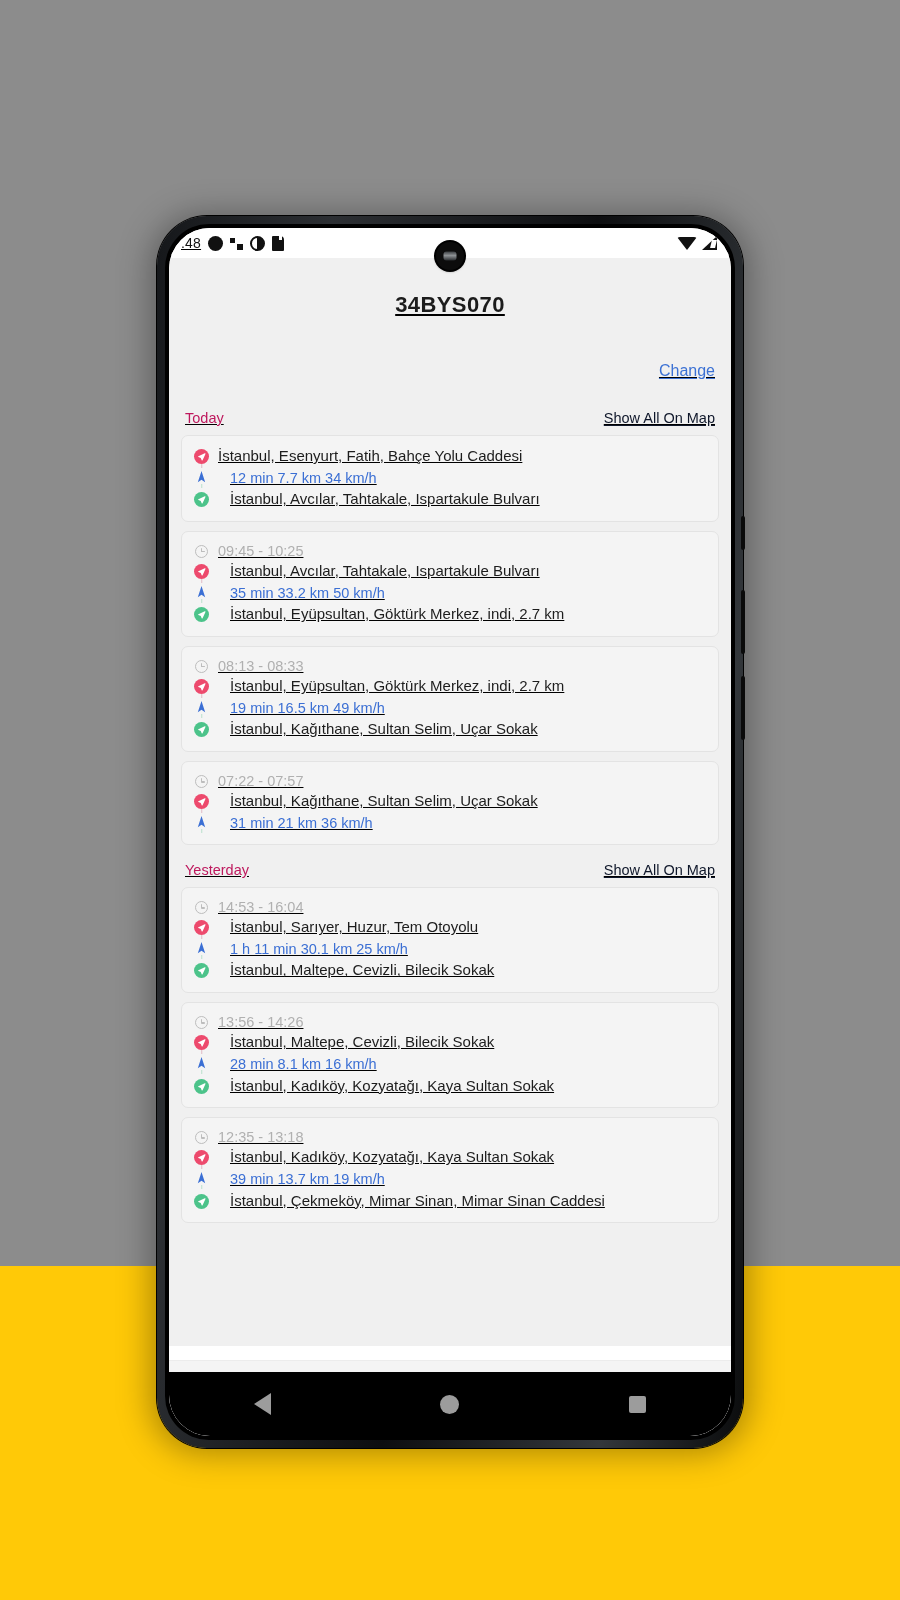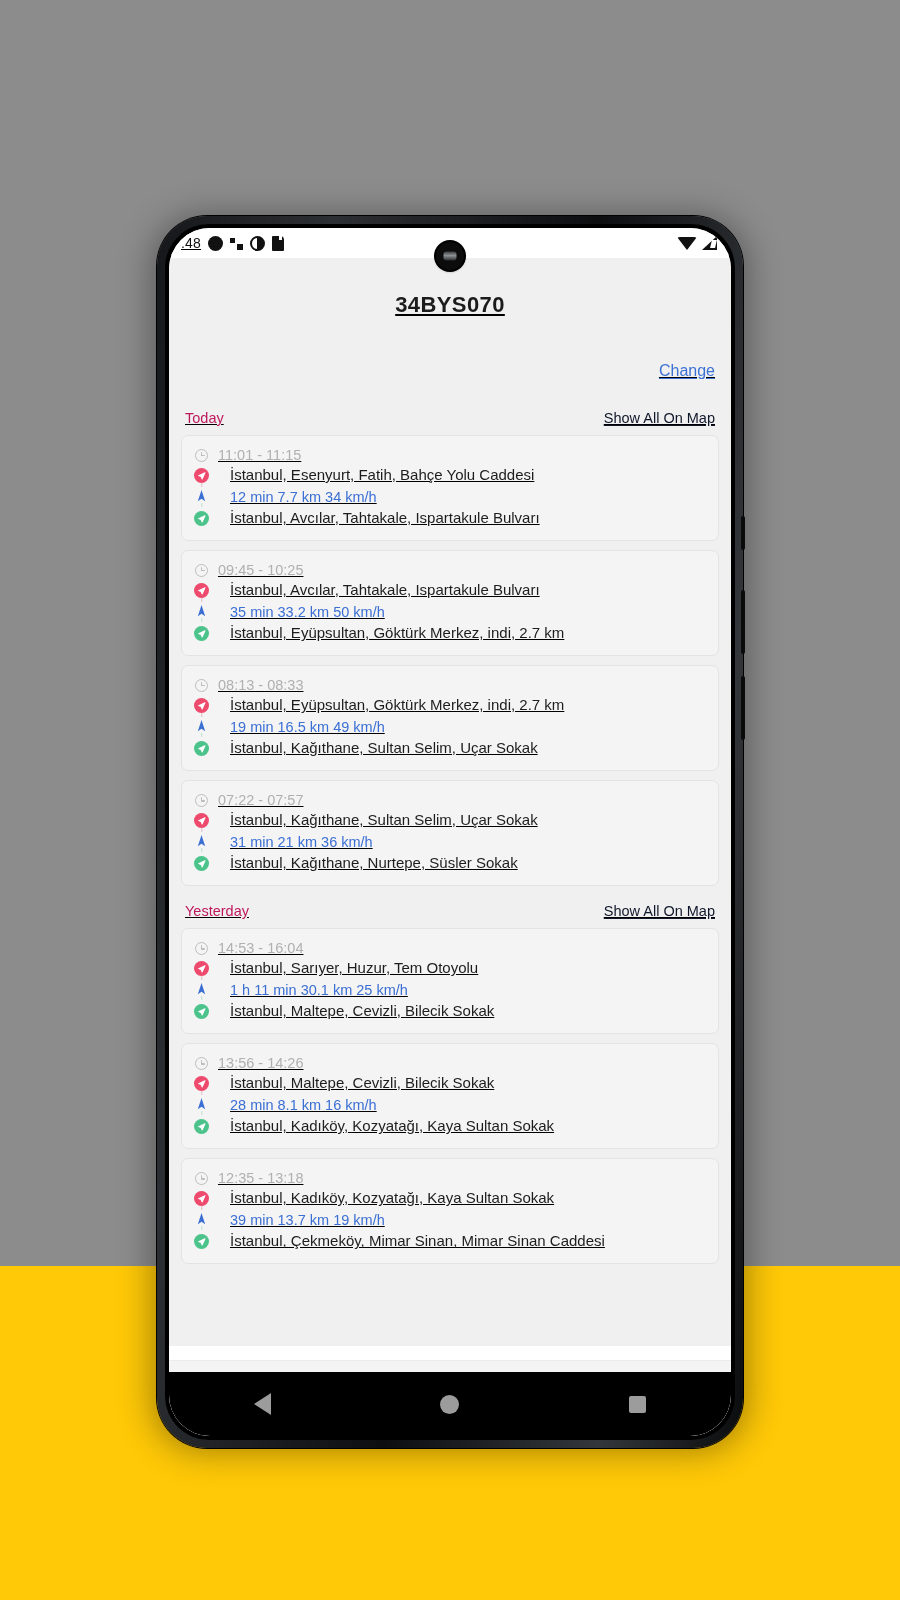--- a/index.html
+++ b/index.html
@@ -279,26 +279,20 @@
           <span class="link">Change</span>
         </div>
       </div>
 
       <div class="content" id="list">
           <div class="section-head">
             <span class="section-title">Today</span>
             <span class="section-link">Show All On Map</span>
           </div>
           <div class="card">
-            <div class="row time-row">
-              <span class="gcol">
-                <span class="clock"></span>
-              </span>
-              <span class="time-txt">11:01 - 11:15</span>
-            </div>
             <div class="row">
               <span class="gcol">
                 <span class="pin start">
                   <svg width="9" height="9" viewBox="0 0 10 10">
                     <path d="M8.6 1.4 1.6 4.6c-.5.2-.5.8 0 1l2.6 1 1 2.6c.2.5.8.5 1 0l3.2-7c.2-.5-.3-1-.8-.8z" fill="#fff"></path>
                   </svg>
                   <span class="connector"></span>
                 </span>
               </span>
               <span class="addr">İstanbul, Esenyurt, Fatih, Bahçe Yolu Caddesi</span>
@@ -418,30 +412,20 @@
               <span class="addr">İstanbul, Kağıthane, Sultan Selim, Uçar Sokak</span>
             </div>
             <div class="row">
               <span class="gcol arrow-up">
                 <svg width="11" height="14" viewBox="0 0 12 16">
                   <path d="M6 1 10.2 14 6 11.2 1.8 14z" fill="#3b6fd4"></path>
                 </svg>
                 <span class="connector grn"></span>
               </span>
               <span class="stats">31 min 21 km 36 km/h</span>
-            </div>
-            <div class="row">
-              <span class="gcol">
-                <span class="pin end">
-                  <svg width="9" height="9" viewBox="0 0 10 10">
-                    <path d="M8.6 1.4 1.6 4.6c-.5.2-.5.8 0 1l2.6 1 1 2.6c.2.5.8.5 1 0l3.2-7c.2-.5-.3-1-.8-.8z" fill="#fff"></path>
-                  </svg>
-                </span>
-              </span>
-              <span class="addr">İstanbul, Kağıthane, Nurtepe, Süsler Sokak</span>
             </div>
           </div>
           <div class="section-head">
             <span class="section-title">Yesterday</span>
             <span class="section-link">Show All On Map</span>
           </div>
           <div class="card">
             <div class="row time-row">
               <span class="gcol">
                 <span class="clock"></span>

